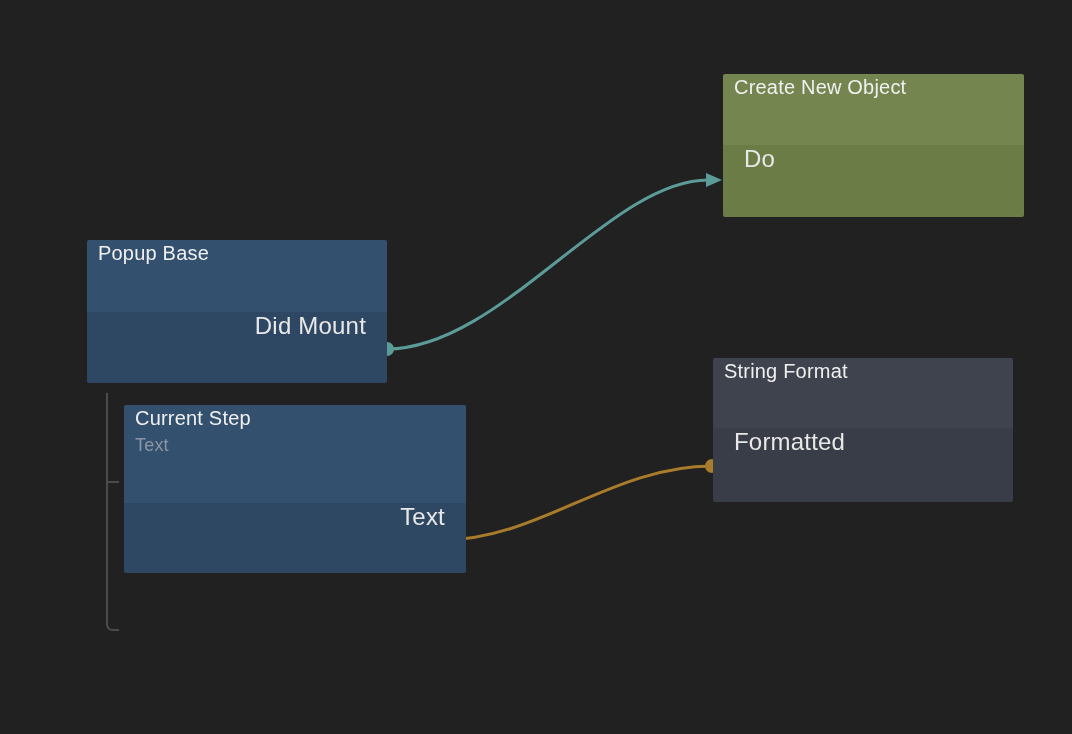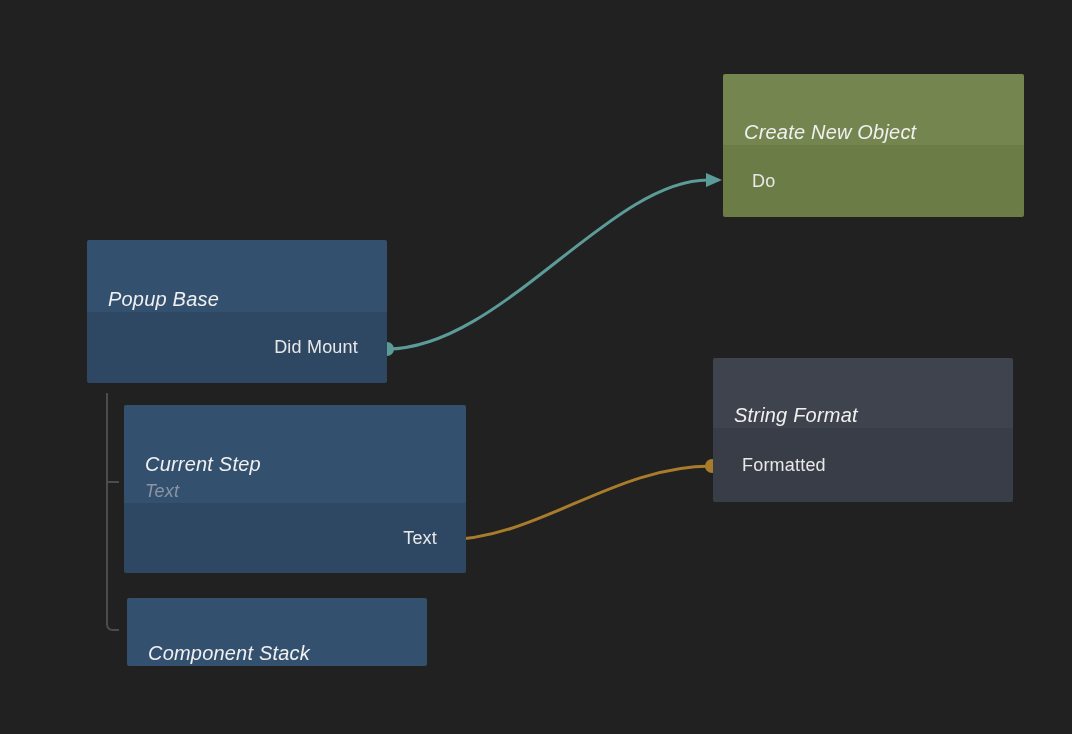--- a/index.html
+++ b/index.html
@@ -24,42 +24,41 @@
   .conn-data { stroke: var(--connection-data, #a87c2a); stroke-width: 3; fill: none; }
   .fill-data { fill: var(--connection-data, #a87c2a); }
 
   .node {
     position: absolute;
     border-radius: 2px;
     overflow: hidden;
     cursor: default;
   }
   .n-header {
-    display: flex; flex-direction: column; justify-content: flex-end;
-    padding: 0 21px;
+    display: flex; flex-direction: column; justify-content: flex-start;
+    padding: 0 11px;
     color: var(--title-text, #f0f0f0);
     font-size: 20px;
     letter-spacing: 0.2px;
-    font-style: italic;
   }
   .n-title { line-height: 26px; white-space: nowrap; }
   .n-subtitle {
     line-height: 24px;
     margin-top: 2px;
     font-size: 18px;
     color: var(--subtitle-text, #8c95a5);
     white-space: nowrap;
   }
   .n-body { position: relative; }
   .port-row {
-    display: flex; align-items: center;
+    display: flex; align-items: flex-start;
     height: 100%;
-    padding: 0 29px;
+    padding: 0 21px;
     color: var(--port-text, #e8e8e8);
-    font-size: 18px;
+    font-size: 24px;
     letter-spacing: 0.2px;
   }
   .port-row.align-right { justify-content: flex-end; }
   .port-row.align-left { justify-content: flex-start; }
 
   .node-blue .n-header { background: var(--node-blue-header, #33506e); }
   .node-blue .n-body   { background: var(--node-blue-body, #2e4763); }
   .node-green .n-header { background: var(--node-green-header, #74854f); }
   .node-green .n-body   { background: var(--node-green-body, #6b7c46); }
   .node-gray .n-header { background: var(--node-gray-header, #3f434e); }
@@ -122,19 +121,14 @@
       <div class="n-title">Current Step</div>
       <div class="n-subtitle">Text</div>
     </div>
     <div class="n-body" style="height:70px;">
       <div class="port-row align-right">
         <span>Text</span>
       </div>
     </div>
   </div>
 
-  <div class="node node-blue" style="left:127px; top:598px; width:300px;">
-    <div class="n-header" style="height:68px;">
-      <div class="n-title">Component Stack</div>
-    </div>
-  </div>
 
 </div>
 
 </body></html>

